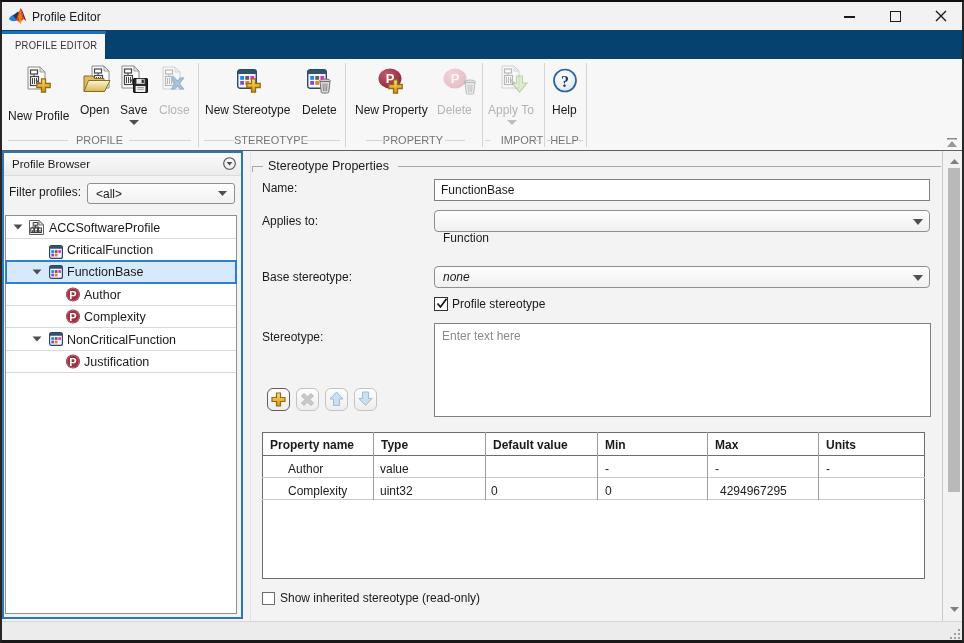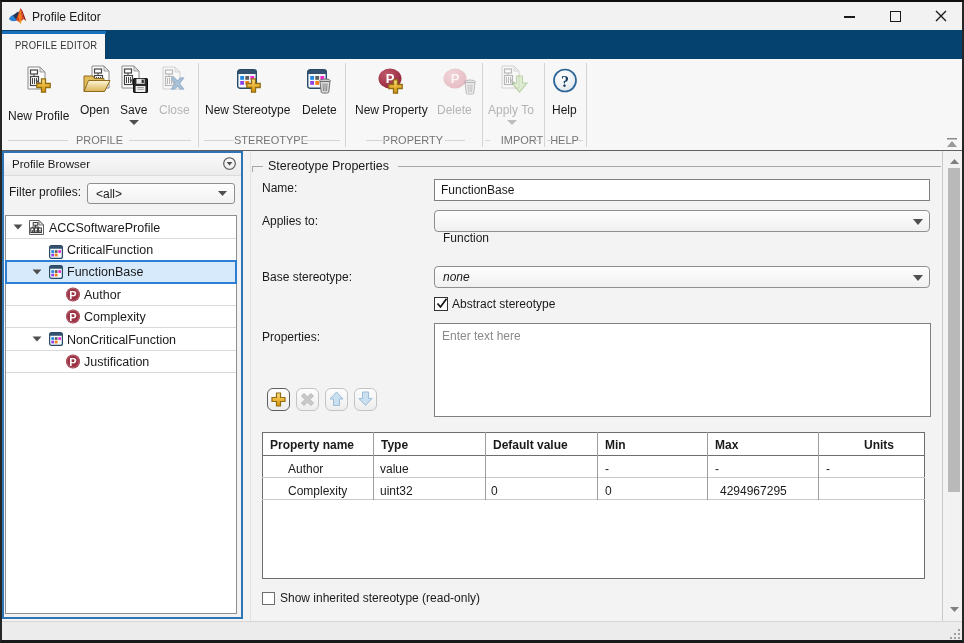--- a/index.html
+++ b/index.html
@@ -295,23 +295,23 @@
     <div class="abs lbl" style="left:8px;top:3px;font-style:italic;">none</div>
     <svg class="abs" style="left:478px;top:8px;" width="10" height="6" viewBox="0 0 10 6">
         <path d="M0 0 L10 0 L5 6 Z" fill="#4f4f4f"></path>
       </svg>
   </div>
 
   <div class="abs" style="left:434px;top:297px;width:14px;height:14px;background:#fff;border:1.5px solid #333;box-sizing:border-box;"></div>
   <svg class="abs" style="left:436px;top:298px;" width="12" height="12" viewBox="0 0 12 12">
       <path d="M1.5 5.5 L4.5 9 L10.5 0.8" stroke="#111" stroke-width="1.7" fill="none"></path>
     </svg>
-  <div class="abs lbl" style="left:452px;top:297px;">Abstract stereotype</div>
-
-  <div class="abs lbl" style="left:262px;top:330px;">Properties:</div>
+  <div class="abs lbl" style="left:452px;top:297px;">Profile stereotype</div>
+
+  <div class="abs lbl" style="left:262px;top:330px;">Stereotype:</div>
   <div class="abs" style="left:434px;top:323px;width:497px;height:94px;background:#fff;border:1px solid #7f7f7f;box-sizing:border-box;">
     <div class="abs" style="left:7px;top:5px;font-size:12px;color:#8a8a8a;">Enter text here</div>
   </div>
 
   <div class="abs" style="left:267px;top:388px;width:23px;height:23px;background:linear-gradient(#fdfdfd,#ededed);border:1.4px solid #5f5f5f;border-radius:6px;box-sizing:border-box;"></div>
   <svg class="abs" style="left:271px;top:392px;" width="15" height="15" viewBox="0 0 15 15">
     <path d="M5.5 1 L9.5 1 L9.5 5.5 L14 5.5 L14 9.5 L9.5 9.5 L9.5 14 L5.5 14 L5.5 9.5 L1 9.5 L1 5.5 L5.5 5.5 Z" fill="url(#gold)" stroke="#916d12" stroke-width="1.2"></path>
   </svg>
   <div class="abs" style="left:296px;top:388px;width:23px;height:23px;background:linear-gradient(#fdfdfd,#ededed);border:1px solid #c3c3c3;border-radius:6px;box-sizing:border-box;"></div>
   <svg class="abs" style="left:300px;top:392px;" width="15" height="15" viewBox="0 0 15 15">
@@ -336,21 +336,21 @@
   <div class="abs" style="left:485px;top:432px;width:1px;height:68px;background:#9e9e9e;"></div>
   <div class="abs" style="left:597px;top:432px;width:1px;height:68px;background:#9e9e9e;"></div>
   <div class="abs" style="left:707px;top:432px;width:1px;height:68px;background:#9e9e9e;"></div>
   <div class="abs" style="left:818px;top:432px;width:1px;height:68px;background:#9e9e9e;"></div>
 
   <div class="abs lbl" style="left:270px;top:438px;font-weight:bold;">Property name</div>
   <div class="abs lbl" style="left:381px;top:438px;font-weight:bold;">Type</div>
   <div class="abs lbl" style="left:493px;top:438px;font-weight:bold;">Default value</div>
   <div class="abs lbl" style="left:605px;top:438px;font-weight:bold;">Min</div>
   <div class="abs lbl" style="left:715px;top:438px;font-weight:bold;">Max</div>
-  <div class="abs lbl" style="left:826px;top:438px;font-weight:bold;margin-left:38px;">Units</div>
+  <div class="abs lbl" style="left:826px;top:438px;font-weight:bold;">Units</div>
 
   <div class="abs lbl" style="left:288px;top:462px;">Author</div>
   <div class="abs lbl" style="left:380px;top:462px;">value</div>
   <div class="abs lbl" style="left:605px;top:462px;">-</div>
   <div class="abs lbl" style="left:715px;top:462px;">-</div>
   <div class="abs lbl" style="left:826px;top:462px;">-</div>
 
   <div class="abs lbl" style="left:288px;top:484px;">Complexity</div>
   <div class="abs lbl" style="left:380px;top:484px;">uint32</div>
   <div class="abs lbl" style="left:491px;top:484px;">0</div>

